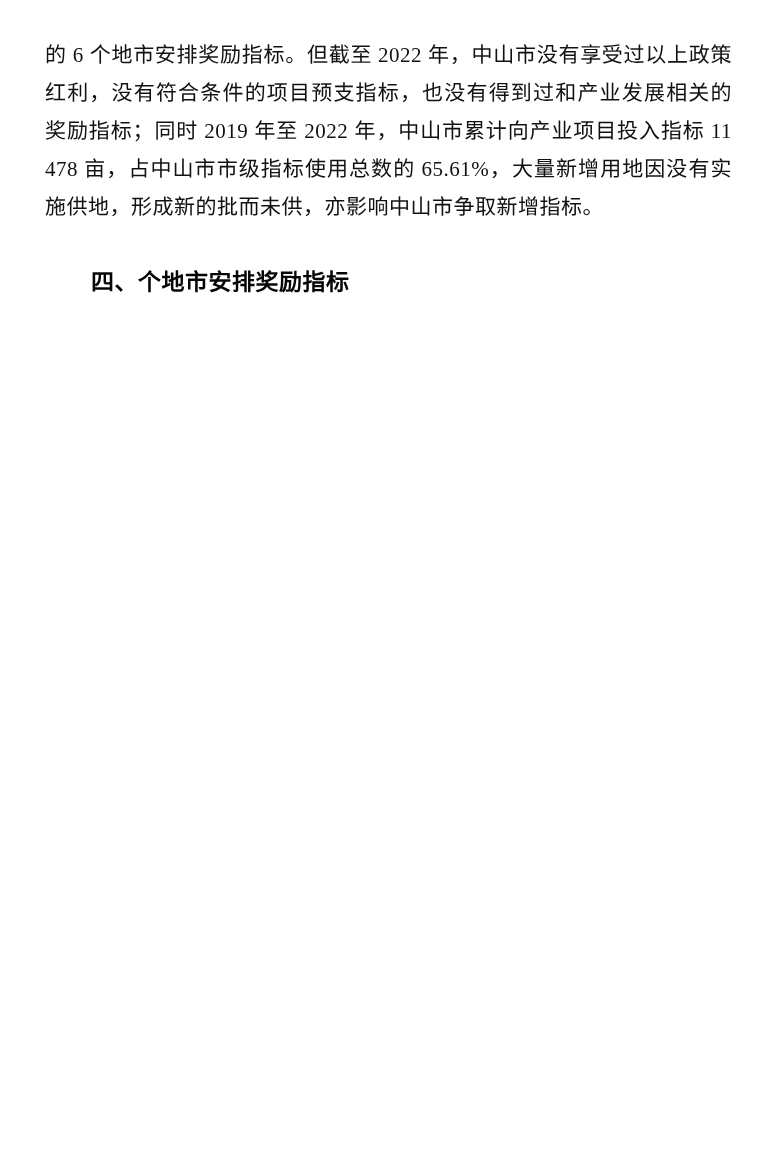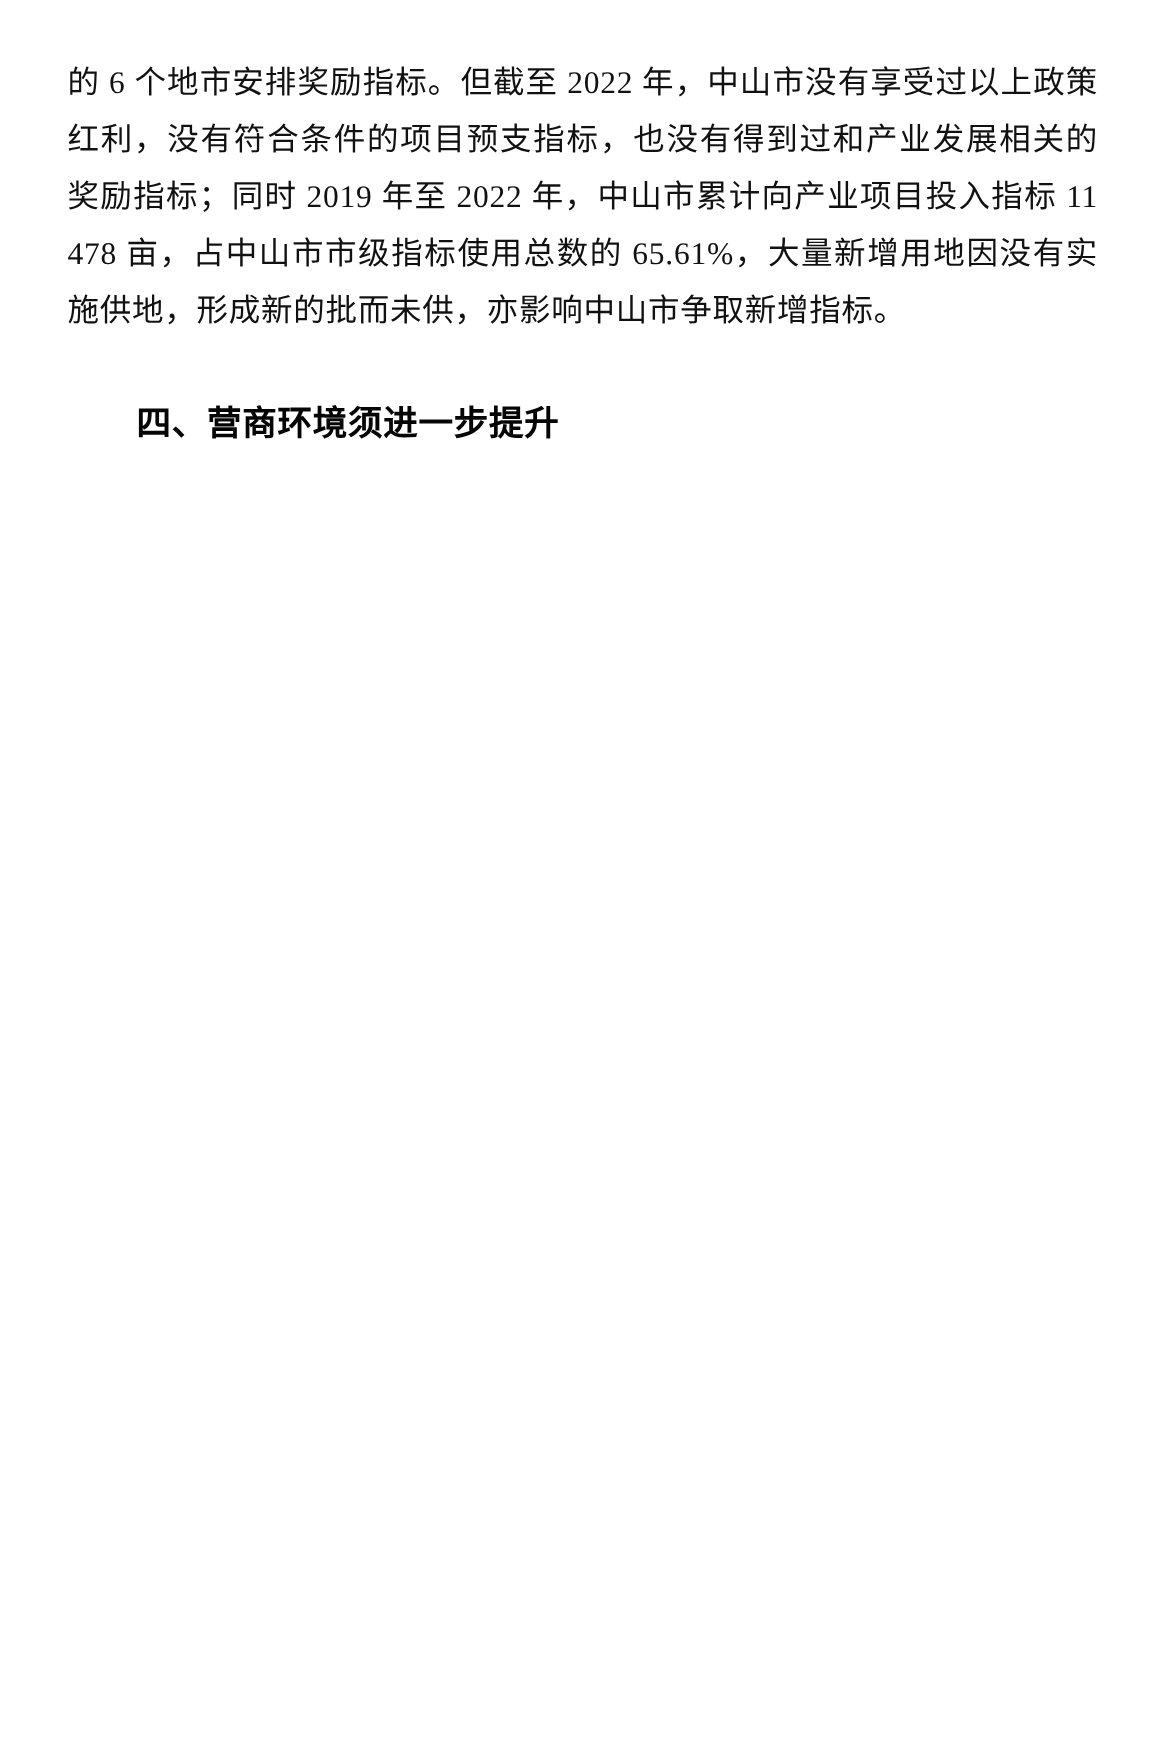--- a/index.html
+++ b/index.html
@@ -41,15 +41,15 @@
       font-family: "Liberation Sans", "DejaVu Sans", sans-serif;
       letter-spacing: 0.5px;
     }
   </style>
 </head>
 <body>
 
 <div class="page">
   <p class="para">的 6 个地市安排奖励指标。但截至 2022 年，中山市没有享受过以上政策红利，没有符合条件的项目预支指标，也没有得到过和产业发展相关的奖励指标；同时 2019 年至 2022 年，中山市累计向产业项目投入指标 11 478 亩，占中山市市级指标使用总数的 65.61%，大量新增用地因没有实施供地，形成新的批而未供，亦影响中山市争取新增指标。</p>
 
-  <h2 class="heading">四、营商环境须进一步提升</h2>
+  <h2 class="heading">四、个地市安排奖励指标</h2>
 
 </div>
 
 </body></html>

